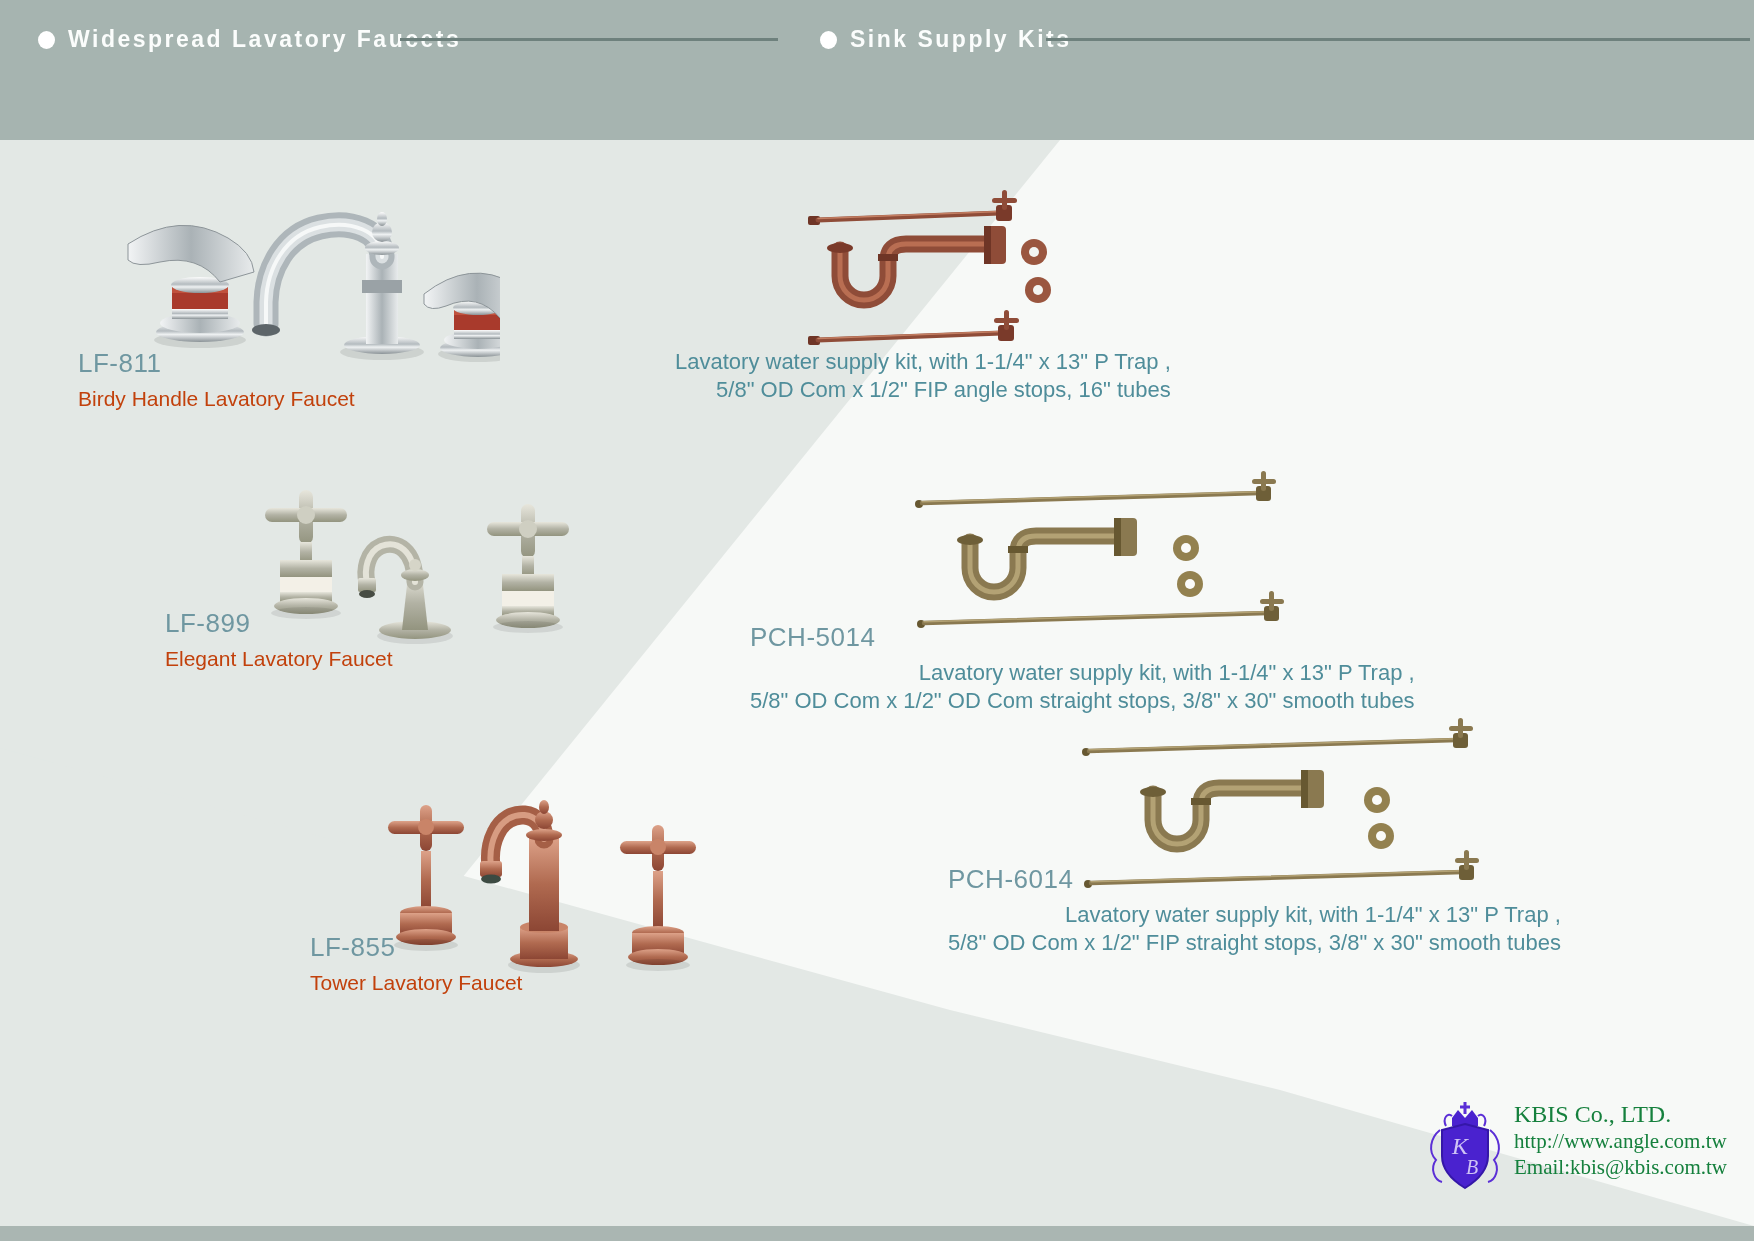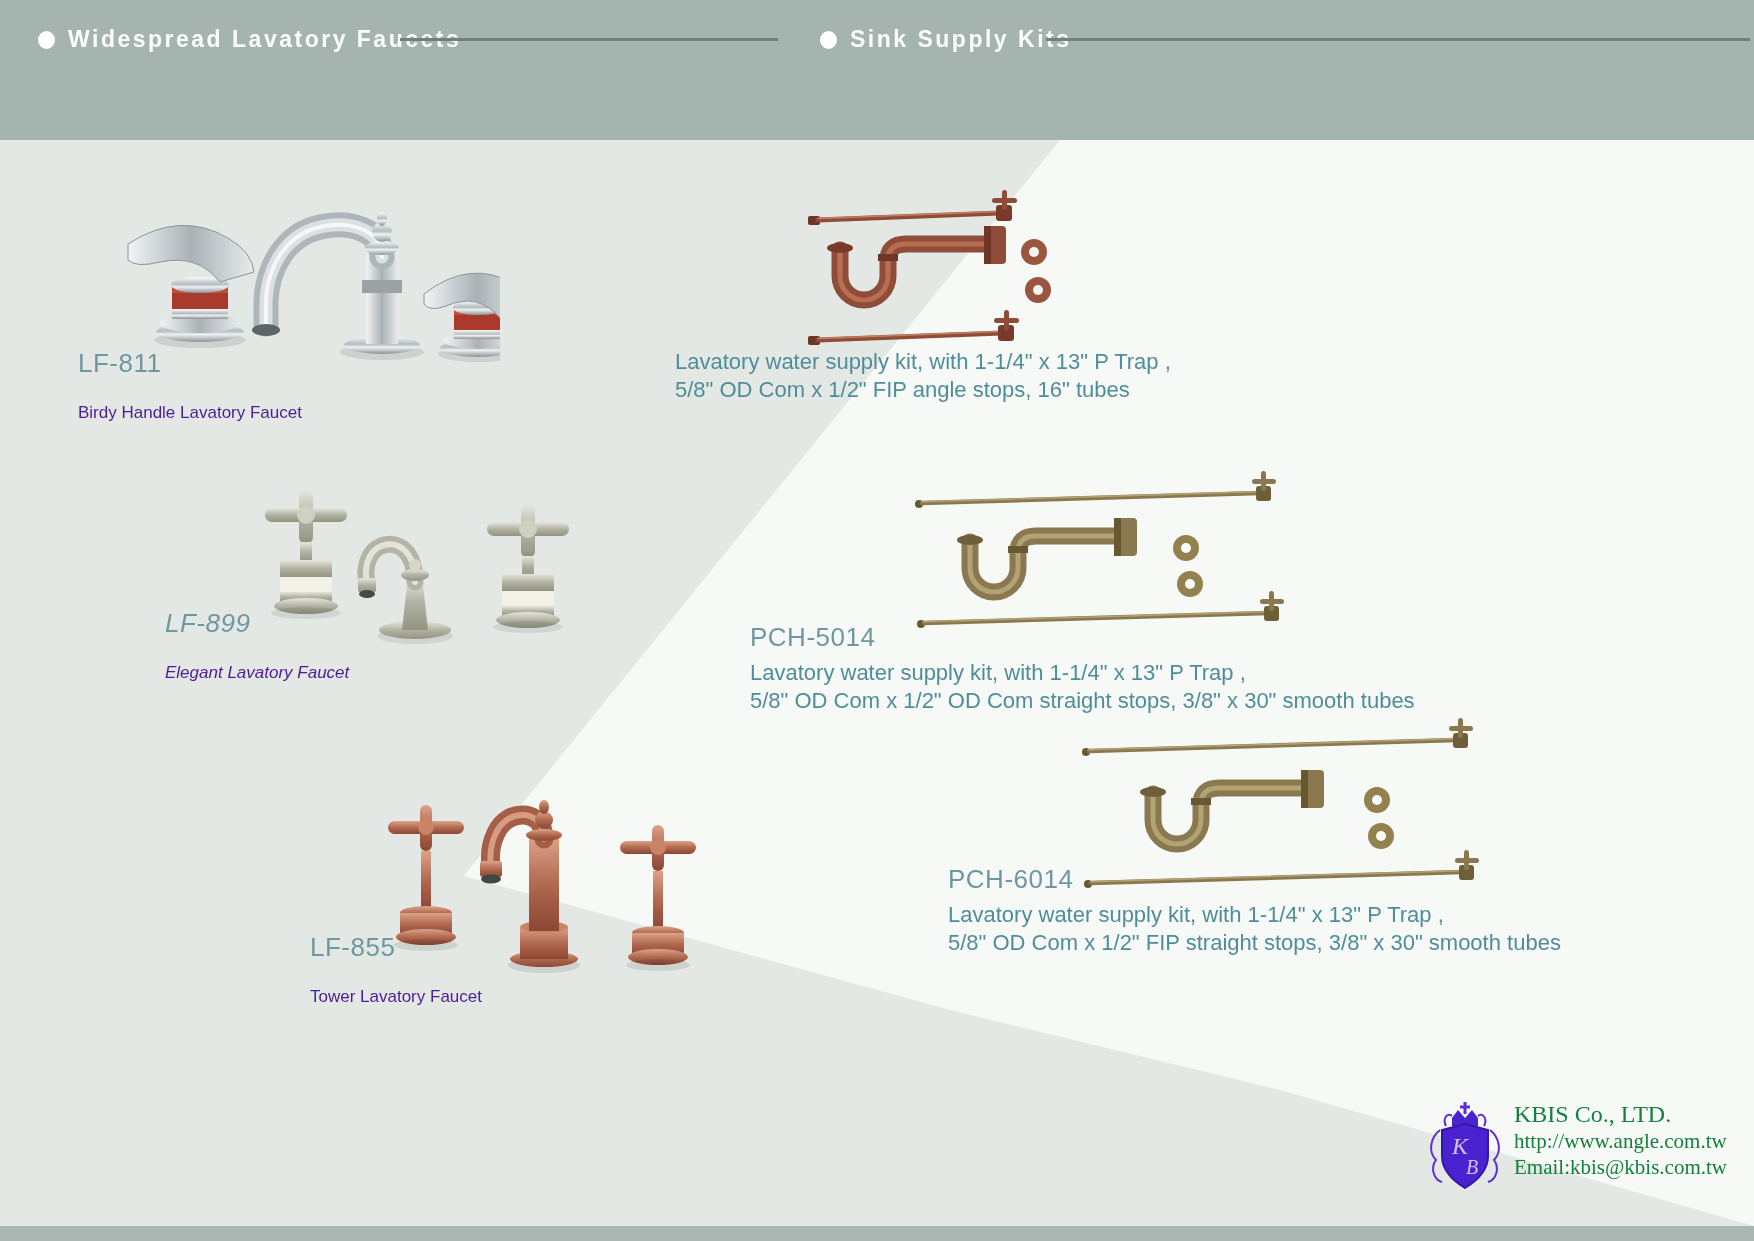--- a/index.html
+++ b/index.html
@@ -19,22 +19,22 @@
   .rule-right{left:1046px;width:704px;}
   
   .band{position:absolute;left:0;top:140px;width:1754px;height:1086px;background:#e3e8e5;}
   .band-a{clip-path:polygon(0 0,1060px 0,180px 100%,0 100%);}
   .band-b{clip-path:polygon(0 608px,950px 870px,1280px 950px,1754px 1086px,0 1086px);}
   .bottom-strip{position:absolute;left:0;top:1226px;width:1754px;height:15px;background:#aab6b2;}
   
   .product{position:absolute;}
   .p-img{position:absolute;}
   .code{font-size:26px;color:#6f97a1;letter-spacing:0.5px;}
-  .pname{font-size:17px;color:#4c1d95;margin-top:24px;}
-  .pdesc{font-size:22px;color:#4f8d9a;line-height:28px;margin-top:6px;white-space:nowrap;}
+  .pname{font-size:21px;color:#c2410c;margin-top:8px;}
+  .pdesc{font-size:22px;color:#4f8d9a;line-height:28px;margin-top:6px;white-space:nowrap;text-align:right;}
   
   .logo-block{position:absolute;left:1428px;top:1100px;display:flex;}
   .logo-text{margin-left:12px;font-family:"Liberation Serif",serif;color:#15803d;}
   .logo-company{font-size:24px;line-height:28px;}
   .logo-line{font-size:21px;line-height:26px;}
 </style>
 </head>
 <body>
 
 <div class="page">
@@ -184,21 +184,21 @@
       <rect x="-41" y="18" width="82" height="14" rx="7" fill="url(#nkV)"></rect>
       <circle cx="0" cy="25" r="9" fill="#cfcfc2"></circle>
       <rect x="-6" y="52" width="12" height="20" fill="url(#nkV)"></rect>
       <rect x="-26" y="70" width="52" height="17" fill="url(#nkV)"></rect>
       <rect x="-26" y="87" width="52" height="15" fill="#f3f0e7"></rect>
       <rect x="-26" y="102" width="52" height="10" fill="url(#nkV)"></rect>
       <ellipse cx="0" cy="116" rx="32" ry="8" fill="url(#nkV)"></ellipse>
       <ellipse cx="0" cy="123" rx="35" ry="6" fill="#00000015"></ellipse>
     </g>
   </svg>
-  <div class="product" style="left:165px;top:608px;font-style:italic;">
+  <div class="product" style="left:165px;top:608px;">
     <div class="code">LF-899</div>
     <div class="pname">Elegant Lavatory Faucet</div>
   </div>
 
   <svg class="p-img" style="left:908px;top:462px;" width="400" height="175" viewBox="0 0 400 175">
     <g stroke-linecap="round">
 
       <circle cx="11" cy="42" r="4" fill="#675831"></circle>
       <line x1="14" y1="41" x2="352" y2="31" stroke="#8a7950" stroke-width="4.5"></line>
       <line x1="14" y1="39.8" x2="352" y2="29.8" stroke="#b3a274" stroke-width="1.5"></line>

